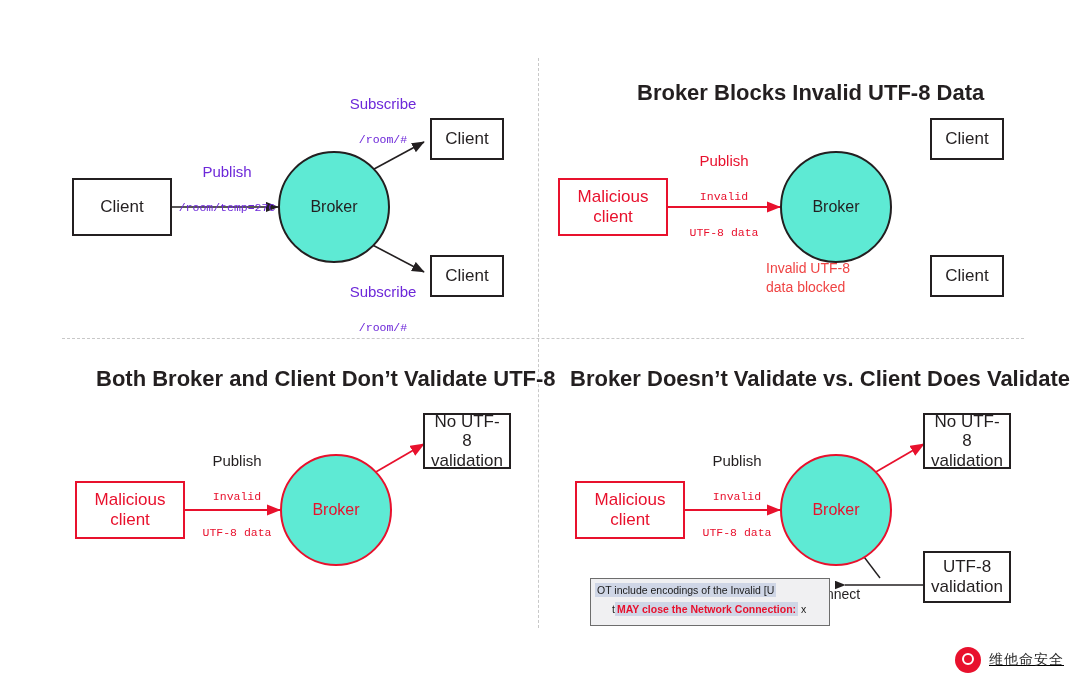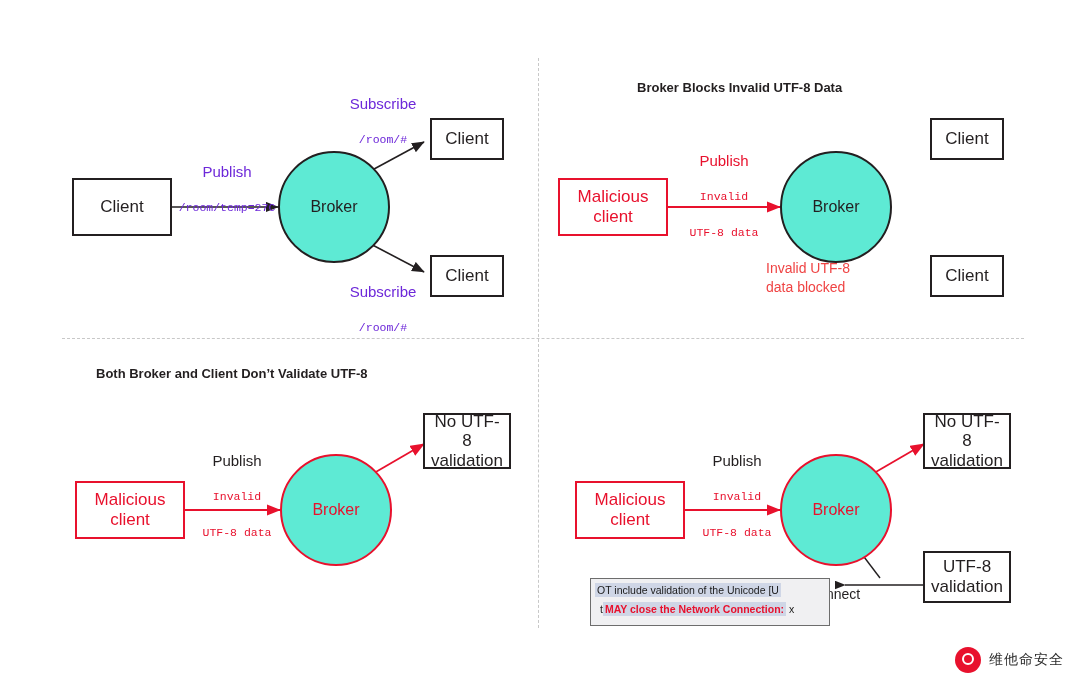--- a/index.html
+++ b/index.html
@@ -33,21 +33,21 @@
     position: absolute;
     left: 62px;
     top: 338px;
     width: 962px;
     height: 0;
     border-top: 1px dashed #c8c8c8;
   }
 
   .title {
     position: absolute;
-    font-size: 13px;
+    font-size: 22px;
     font-weight: bold;
     color: #231f20;
     white-space: nowrap;
   }
 
   .box {
     position: absolute;
     box-sizing: border-box;
     border: 2px solid #231f20;
     background: #ffffff;
@@ -140,21 +140,21 @@
   .spec-line1 {
     position: absolute;
     left: 4px;
     top: 4px;
     white-space: nowrap;
     background: #cfd6e6;
     padding: 1px 2px;
   }
   .spec-line2 {
     position: absolute;
-    left: 9px;
+    left: 21px;
     top: 24px;
     white-space: nowrap;
   }
   .spec-hl {
     background: #cfd6e6;
     color: #e8112d;
     font-weight: bold;
     padding: 1px 2px;
   }
   .spec-tail {
@@ -172,20 +172,21 @@
   }
 
   
   .watermark {
     position: absolute;
     right: 16px;
     bottom: 14px;
     display: flex;
     align-items: center;
     gap: 8px;
+    text-decoration: underline;
   }
   .wm-logo {
     width: 26px;
     height: 26px;
     border-radius: 50%;
     background: #e8112d;
     position: relative;
   }
   .wm-logo::after {
     content: "";
@@ -295,20 +296,21 @@
 
   <div class="box" style="left:423px; top:413px; width:88px; height:56px; white-space:pre-line;">No UTF-8
 validation</div>
 
   <div class="label red" style="left:182px; top:452px; width:110px;">
     <span class="main" style="color:#231f20;">Publish</span>
     <span class="mono">Invalid</span>
     <span class="mono">UTF-8 data</span>
   </div>
 
+  <div class="title" style="left:570px; top:366px;">Broker Doesn’t Validate vs. Client Does Validate</div>
 
   <div class="box red" style="left:575px; top:481px; width:110px; height:58px; white-space:pre-line;">Malicious
 client</div>
 
   <div class="circle red" style="left:780px; top:454px; width:112px; height:112px;">Broker</div>
 
   <div class="box" style="left:923px; top:413px; width:88px; height:56px; white-space:pre-line;">No UTF-8
 validation</div>
 
   <div class="box" style="left:923px; top:551px; width:88px; height:52px; white-space:pre-line;">UTF-8
@@ -316,21 +318,21 @@
 
   <div class="label red" style="left:682px; top:452px; width:110px;">
     <span class="main" style="color:#231f20;">Publish</span>
     <span class="mono">Invalid</span>
     <span class="mono">UTF-8 data</span>
   </div>
 
   <div class="disconnect-label">Disconnect</div>
 
   <div class="spec-box">
-    <span class="spec-line1">OT include validation of the Unicode [U</span>
+    <span class="spec-line1">OT include encodings of the Invalid [U</span>
     <span class="spec-line2">
       <span>t</span><span class="spec-hl">MAY close the Network Connection:</span><span class="spec-tail">x</span>
     </span>
   </div>
 
   <div class="watermark">
     <span class="wm-logo"></span>
     <span class="wm-text">维他命安全</span>
   </div>
 

